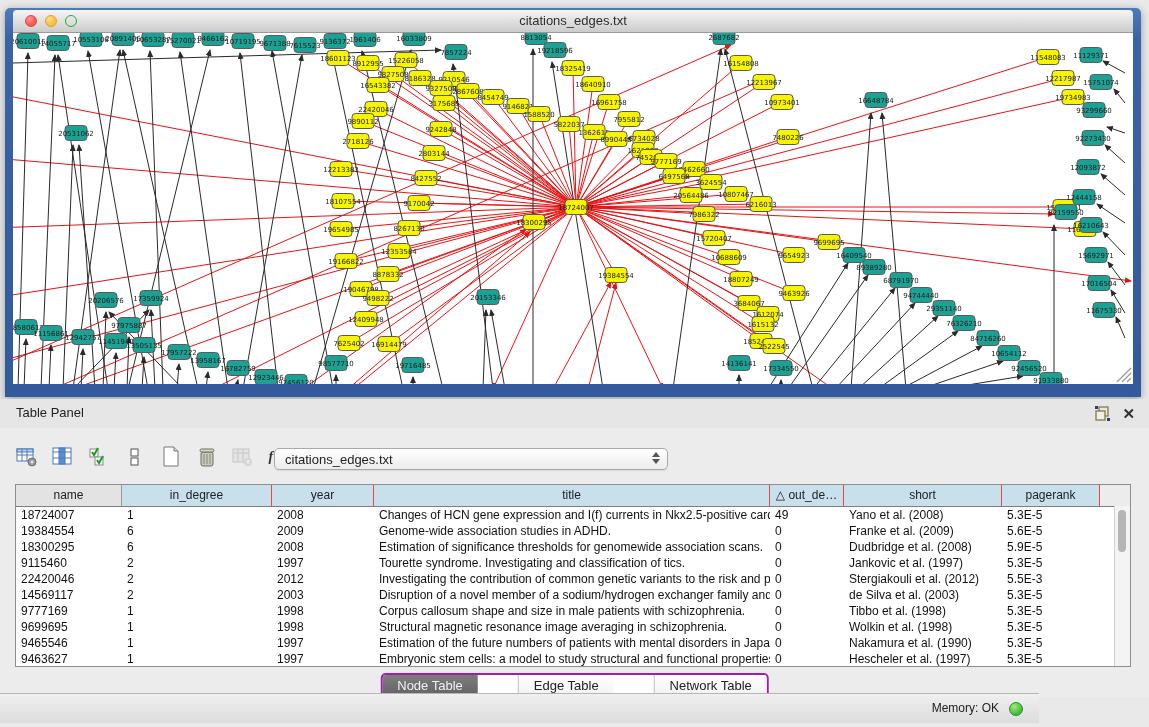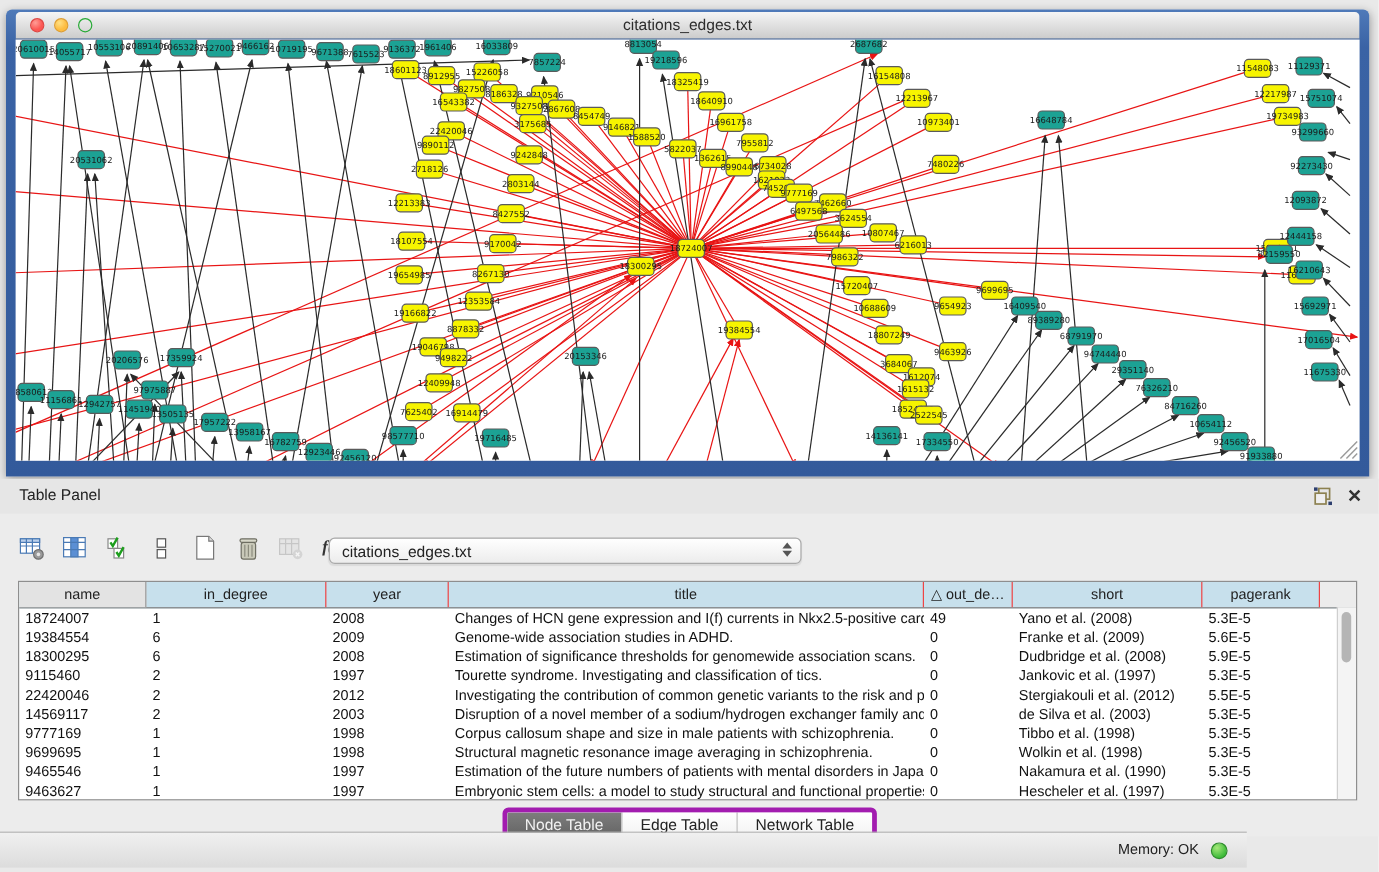--- a/index.html
+++ b/index.html
@@ -40,21 +40,21 @@
       box-sizing:border-box;overflow:hidden;white-space:nowrap;flex-shrink:0;}
   .th.gray{background:#e3e3e3;border-right:1px solid #9a9a9a;}
   .th.fill{flex:1;background:#ececec;border-right:none;}
   .trow{display:flex;height:16px;}
   .td{font-size:12px;color:#111;line-height:16px;padding-left:5px;box-sizing:border-box;
       overflow:hidden;white-space:nowrap;flex-shrink:0;}
   .vscroll{position:absolute;right:0;top:21px;width:15px;height:160px;background:#f4f4f4;border-left:1px solid #cfcfcf;}
   .vthumb{position:absolute;left:3px;top:4px;width:8px;height:42px;border-radius:4px;background:#b5b5b5;}
   
   .tabs{position:absolute;left:50%;transform:translateX(-50%);top:245px;display:flex;height:22px;
-        border:4px solid #a21caf;border-radius:5px;overflow:hidden;background:#ffffff;box-shadow:0 1px 0 rgba(255,255,255,.7);}
+        border:2px solid #a21caf;border-radius:5px;overflow:hidden;background:#ffffff;box-shadow:0 1px 0 rgba(255,255,255,.7);gap:40px;}
   .tab{font-size:13px;color:#222;line-height:22px;padding:0 15px;background:linear-gradient(180deg,#ffffff,#f1f1f1);
        border-left:1px solid #bdbdbd;white-space:nowrap;}
   .tab:first-child{border-left:none;}
   .tab.active{background:linear-gradient(180deg,#7d7d7d,#626262);color:#f2f2f2;}
   
   .status{position:absolute;left:0;bottom:4px;width:1039px;height:30px;background:linear-gradient(180deg,#f0f0f0,#dcdcdc);
           border-top:1px solid #b6b6b6;box-sizing:border-box;}
   .mem{position:absolute;right:40px;top:0;font-size:12px;color:#222;line-height:29px;}
   .memdot{position:absolute;right:16px;top:8px;width:14px;height:14px;border-radius:50%;
           background:radial-gradient(circle at 35% 30%,#a5e87a,#3fbb3a 70%);border:1px solid #2f8c2c;box-sizing:border-box;}
@@ -903,21 +903,21 @@
             <div class="td" style="width: 158px;">Jankovic et al. (1997)</div>
             <div class="td" style="width: 98px;">5.3E-5</div>
           </div>
           <div class="trow">
             <div class="td" style="width: 106px;">22420046</div>
             <div class="td" style="width: 150px;">2</div>
             <div class="td" style="width: 102px;">2012</div>
             <div class="td" style="width: 396px;">Investigating the contribution of common genetic variants to the risk and pathogen…</div>
             <div class="td" style="width: 74px;">0</div>
             <div class="td" style="width: 158px;">Stergiakouli et al. (2012)</div>
-            <div class="td" style="width: 98px;">5.5E-5</div>
+            <div class="td" style="width: 98px;">5.5E-3</div>
           </div>
           <div class="trow">
             <div class="td" style="width: 106px;">14569117</div>
             <div class="td" style="width: 150px;">2</div>
             <div class="td" style="width: 102px;">2003</div>
             <div class="td" style="width: 396px;">Disruption of a novel member of a sodium/hydrogen exchanger family and DOCK…</div>
             <div class="td" style="width: 74px;">0</div>
             <div class="td" style="width: 158px;">de Silva et al. (2003)</div>
             <div class="td" style="width: 98px;">5.3E-5</div>
           </div>

